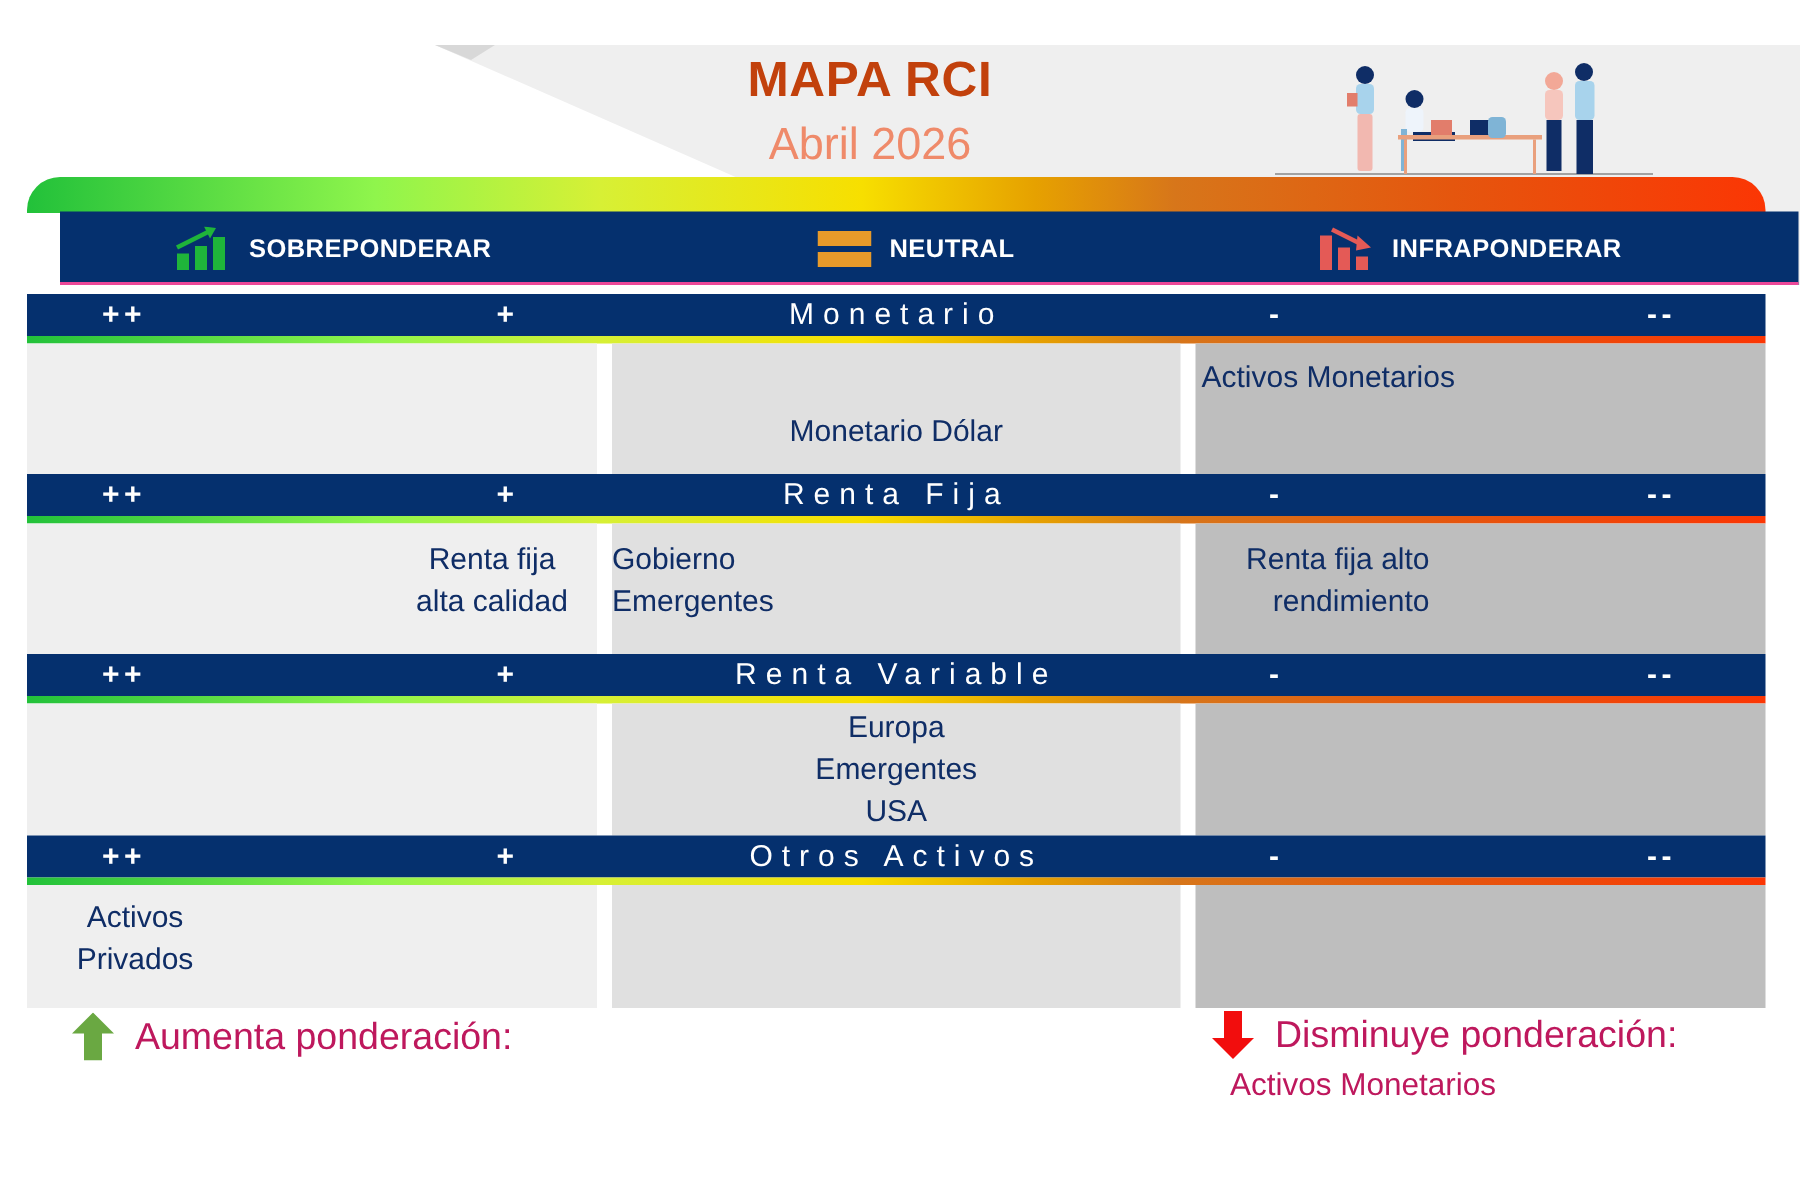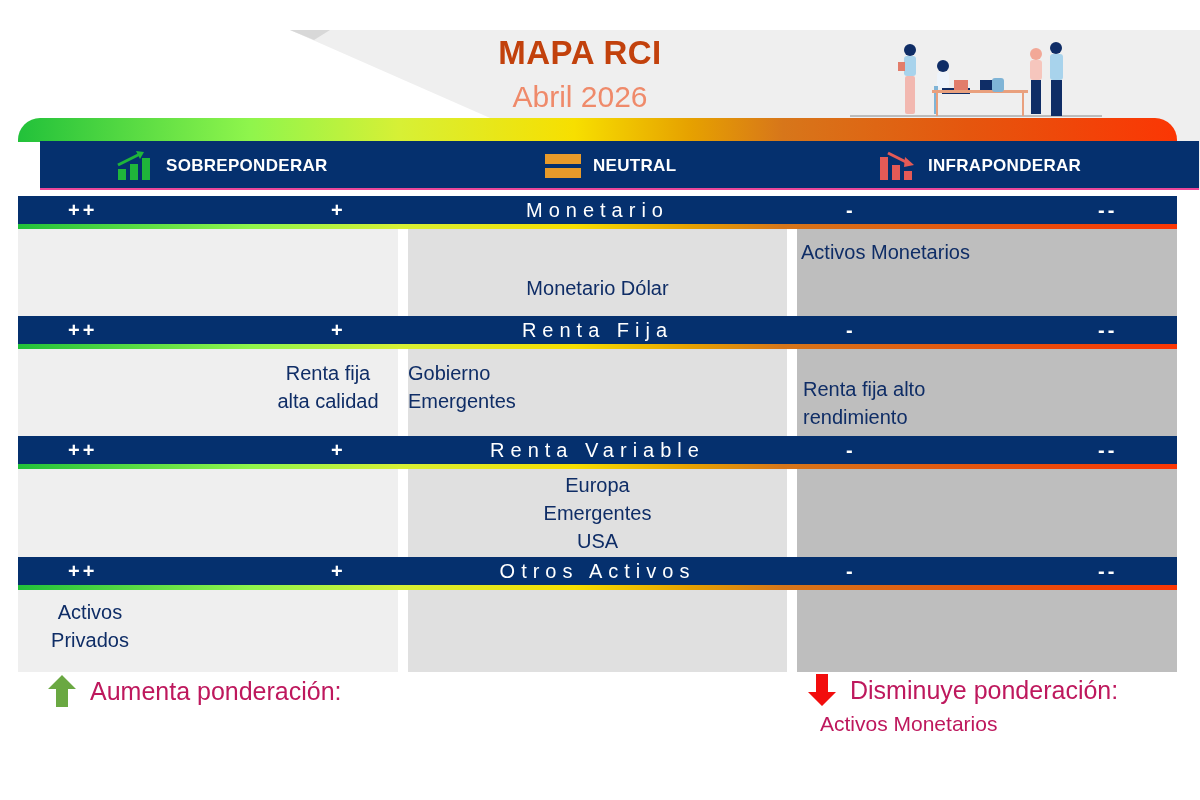--- a/index.html
+++ b/index.html
@@ -168,21 +168,21 @@
     <div>alta calidad</div>
   </div>
 </div>
 <div class="cell col-m" style="top:349px;height:87px;">
   <div style="position:absolute;top:10px;width:100%;text-align:left;">
     <div>Gobierno</div>
     <div>Emergentes</div>
   </div>
 </div>
 <div class="cell col-r" style="top:349px;height:87px;">
-  <div style="position:absolute;top:10px;left:6px;width:150px;text-align:left;margin-top:16px;">
+  <div style="position:absolute;top:10px;left:6px;width:150px;text-align:right;">
     <div>Renta fija alto</div>
     <div>rendimiento</div>
   </div>
 </div>
 
 <div class="sec-bar" style="top:436px;">
   <span class="sym" style="left:50px;">++</span>
   <span class="sym" style="left:313px;">+</span>
   <span class="sec-title">Renta Variable</span>
   <span class="sym" style="left:828px;">-</span>

